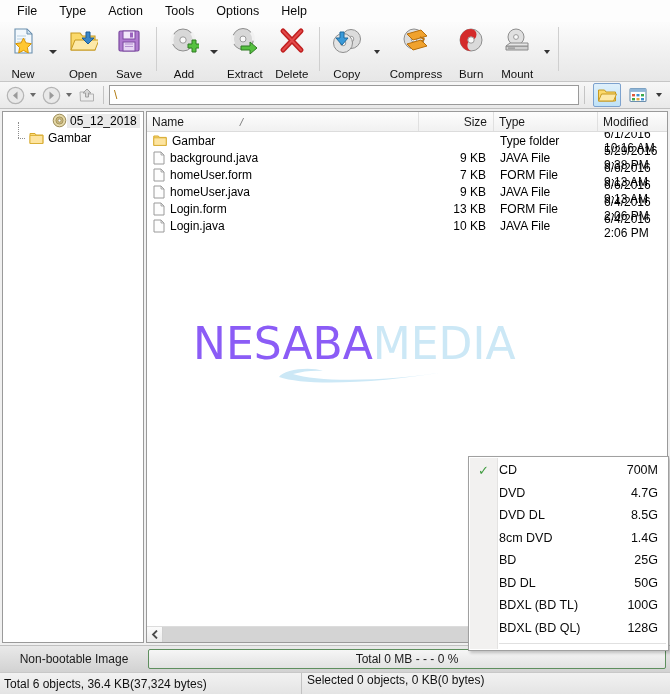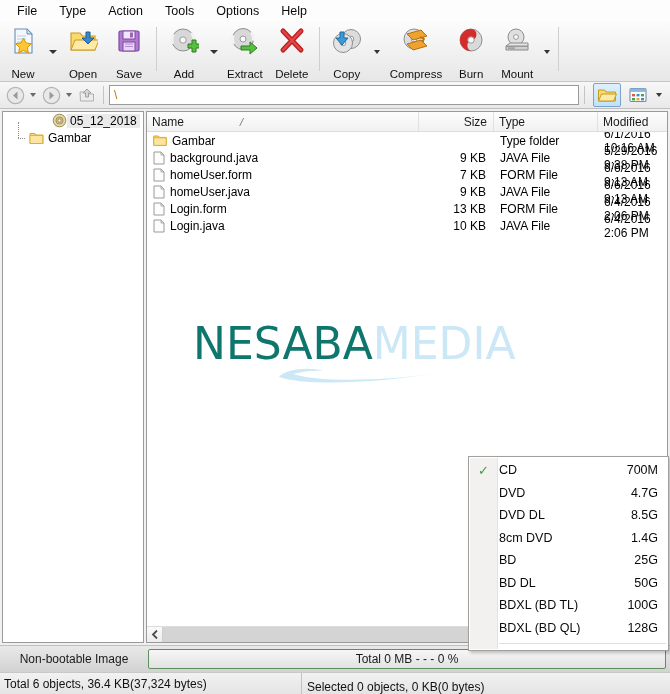--- a/index.html
+++ b/index.html
@@ -85,31 +85,31 @@
   .hscroll{height:15px;background:#f0f0f0;border-top:1px solid #dcdcdc;display:flex;
            align-items:center;flex:0 0 auto;}
   .hsbtn{width:15px;height:15px;display:flex;align-items:center;justify-content:center;
          background:linear-gradient(#fbfbfb,#ececec);border-right:1px solid #cfcfcf;}
   .hstrack{flex:1;height:15px;background:#d4d4d4;}
 
   
   .wm{position:absolute;left:46px;top:190px;pointer-events:none;user-select:none;}
   .wmtxt{font-size:44px;letter-spacing:0px;font-weight:400;line-height:44px;
          font-family:"DejaVu Sans",sans-serif;}
-  .wm1{color:#0f766e;}
+  .wm1{color:#8b5cf6;}
   .wm2{color:#cce8f6;}
 
   
   .statusbar{height:26px;display:flex;align-items:center;flex:0 0 auto;
              background:linear-gradient(#e9e9e9,#d2d2d2);border-top:1px solid #c0c0c0;}
   .boot{width:148px;text-align:center;font-size:12px;color:#1a1a1a;}
   .progwrap{flex:1;height:18px;margin-right:4px;border:1px solid #5e8f5e;border-radius:2px;
             background:linear-gradient(#f6f6f6,#e2e2e2);display:flex;align-items:center;
             justify-content:center;font-size:12px;color:#1a1a1a;}
-  .bottombar{height:21px;display:flex;align-items:flex-end;flex:0 0 auto;
+  .bottombar{height:21px;display:flex;align-items:flex-start;flex:0 0 auto;
              background:linear-gradient(#f2f2f2,#e4e4e4);border-top:1px solid #c8c8c8;
              font-size:12px;color:#111;}
   .bb1{width:302px;padding-left:4px;border-right:1px solid #c2c2c2;height:21px;
        display:flex;align-items:center;box-sizing:border-box;}
   .bb2{flex:1;padding-left:5px;}
 
   
   .ctxmenu{position:absolute;left:468px;top:456px;width:201px;
            background:#fff;border:1px solid #a0a0a0;box-shadow:2px 2px 3px rgba(0,0,0,.22);
            padding:2px 0;box-sizing:border-box;z-index:20;}

